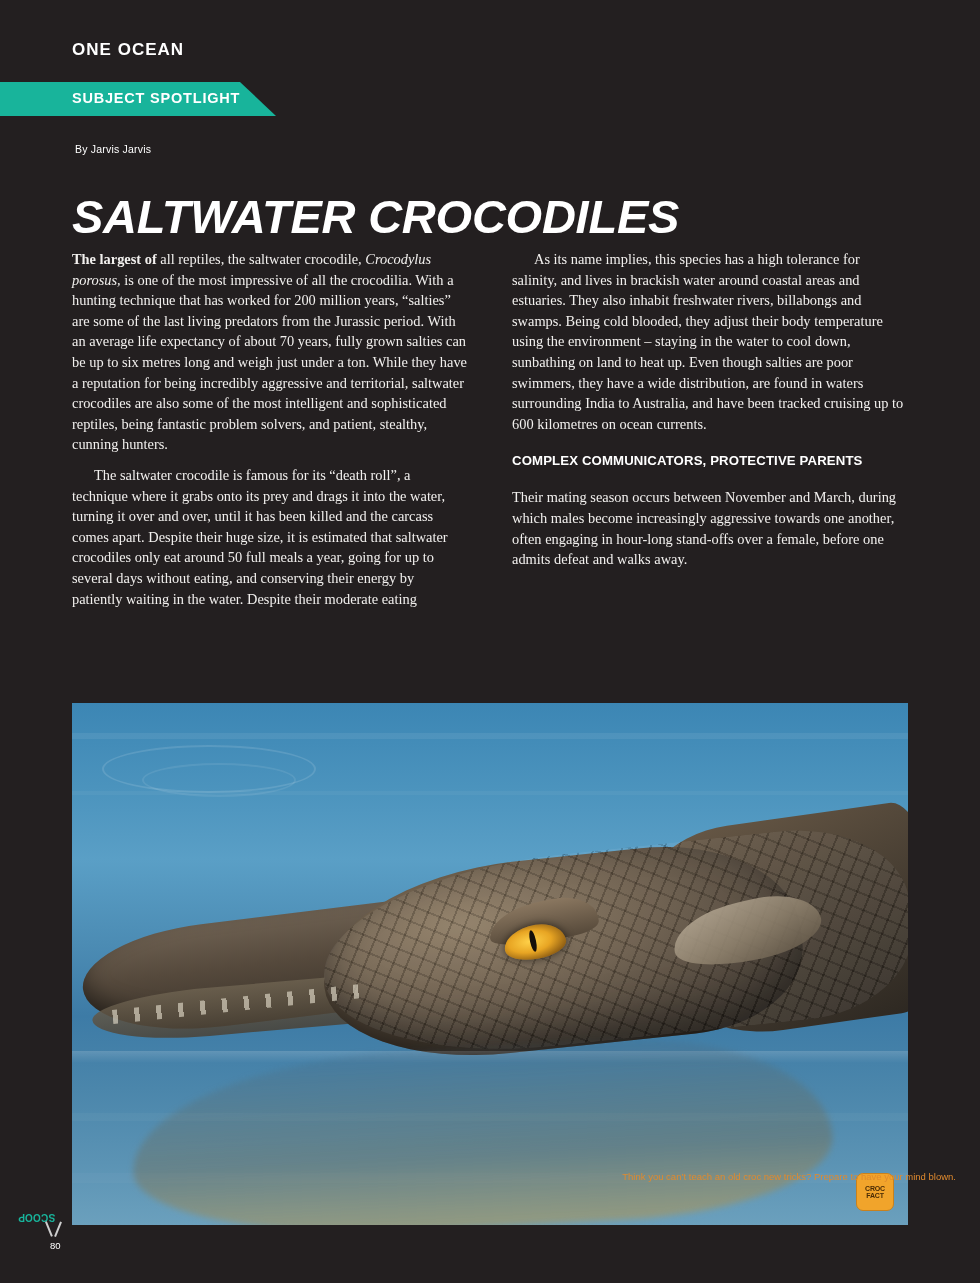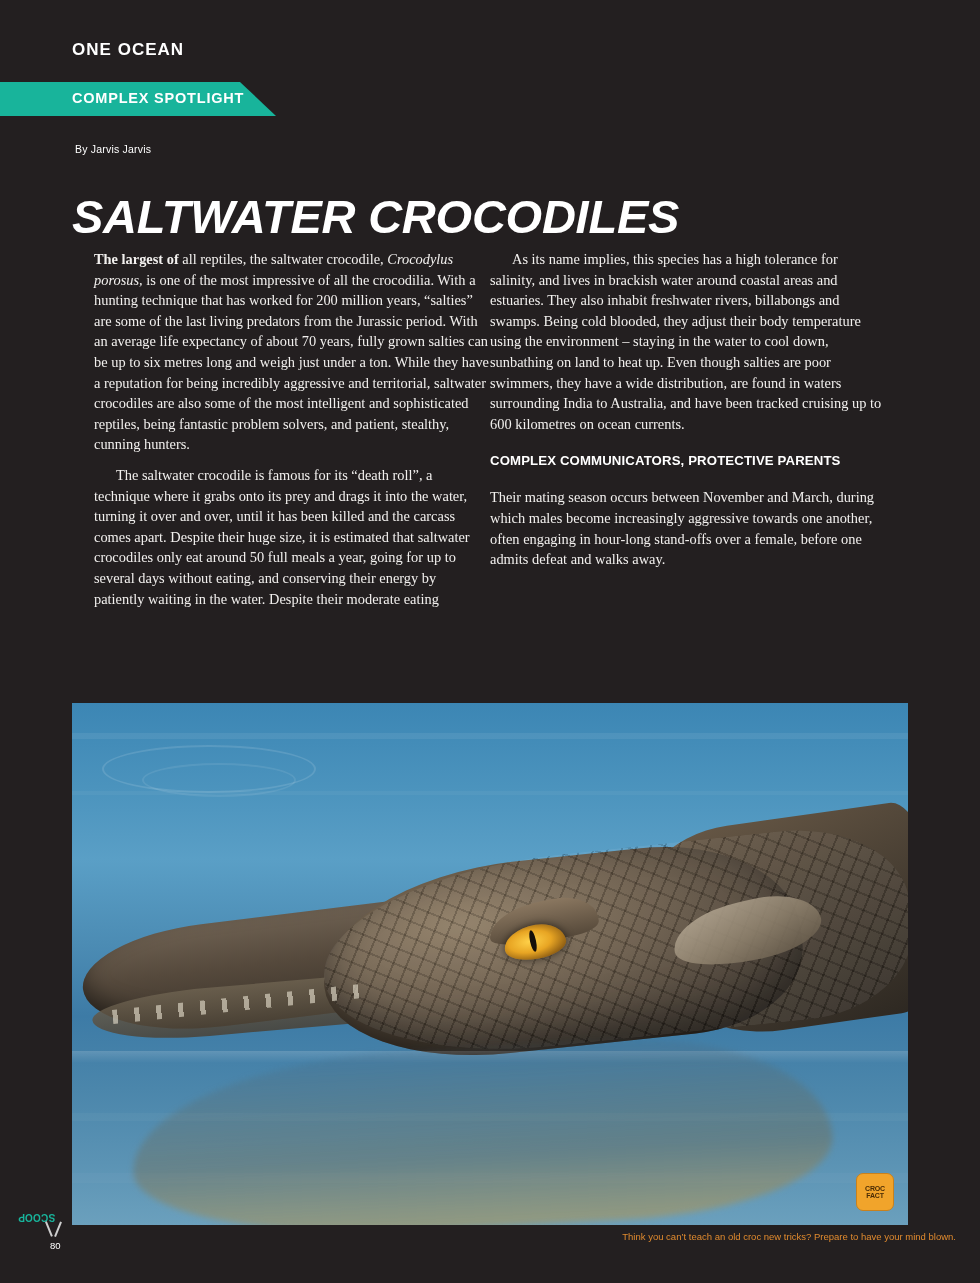--- a/index.html
+++ b/index.html
@@ -103,21 +103,21 @@
     color: #ffffff;
   }
 
   
   .columns {
     position: absolute;
     left: 72px;
     top: 249px;
     width: 836px;
     display: flex;
-    justify-content: center;
+    gap: 44px;
   }
   .col {
     width: 396px;
   }
   .col p {
     margin: 0;
     font-size: 14.4px;
     line-height: 20.6px;
     color: #f2f0ee;
     text-align: left;
@@ -341,21 +341,21 @@
     font-weight: bold;
     color: #4a2c05;
     line-height: 1.05;
     text-align: center;
     letter-spacing: -0.02em;
   }
 
   .caption {
     position: absolute;
     right: 72px;
-    top: 1231px;
+    top: 1171px;
     font-family: "Liberation Sans", sans-serif;
     font-size: 9.5px;
     color: #e08a2e;
     text-align: right;
   }
 
   
   .folio-mark {
     position: absolute;
     left: 18px;
@@ -404,21 +404,21 @@
 <body>
 
 <div class="page">
 
   <div class="left-rail"></div>
 
   <div class="masthead">ONE OCEAN</div>
 
   <div class="spotlight-wrap">
     <div class="spotlight-bg"></div>
-    <div class="spotlight-label">COMPLEX SPOTLIGHT</div>
+    <div class="spotlight-label">SUBJECT SPOTLIGHT</div>
   </div>
 
   <div class="byline">By Jarvis Jarvis</div>
   <h1 class="headline">SALTWATER CROCODILES</h1>
 
   <div class="columns">
 
     <div class="col">
       <p><span class="lead-bold">The largest of</span><span> all reptiles, the saltwater crocodile, </span><span class="sci-name">Crocodylus porosus,</span><span> is one of the most impressive of all the crocodilia. With a hunting technique that has worked for 200 million years, “salties” are some of the last living predators from the Jurassic period. With an average life expectancy of about 70 years, fully grown salties can be up to six metres long and weigh just under a ton. While they have a reputation for being incredibly aggressive and territorial, saltwater crocodiles are also some of the most intelligent and sophisticated reptiles, being fantastic problem solvers, and patient, stealthy, cunning hunters.</span></p>
       <p class="indent">The saltwater crocodile is famous for its “death roll”, a technique where it grabs onto its prey and drags it into the water, turning it over and over, until it has been killed and the carcass comes apart. Despite their huge size, it is estimated that saltwater crocodiles only eat around 50 full meals a year, going for up to several days without eating, and conserving their energy by patiently waiting in the water. Despite their moderate eating</p>

